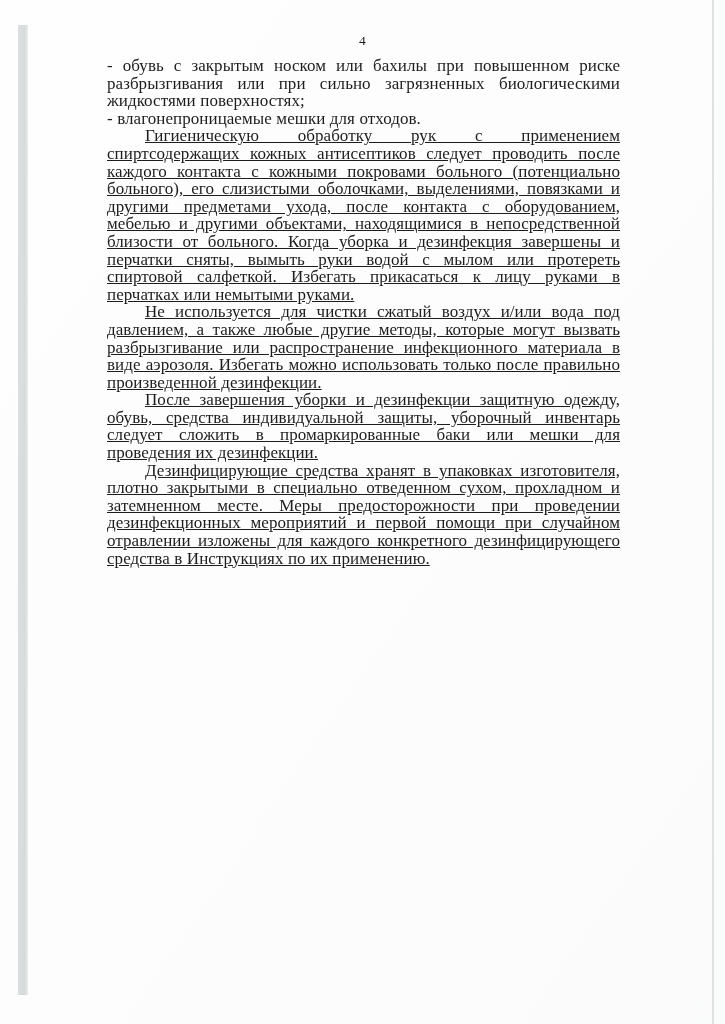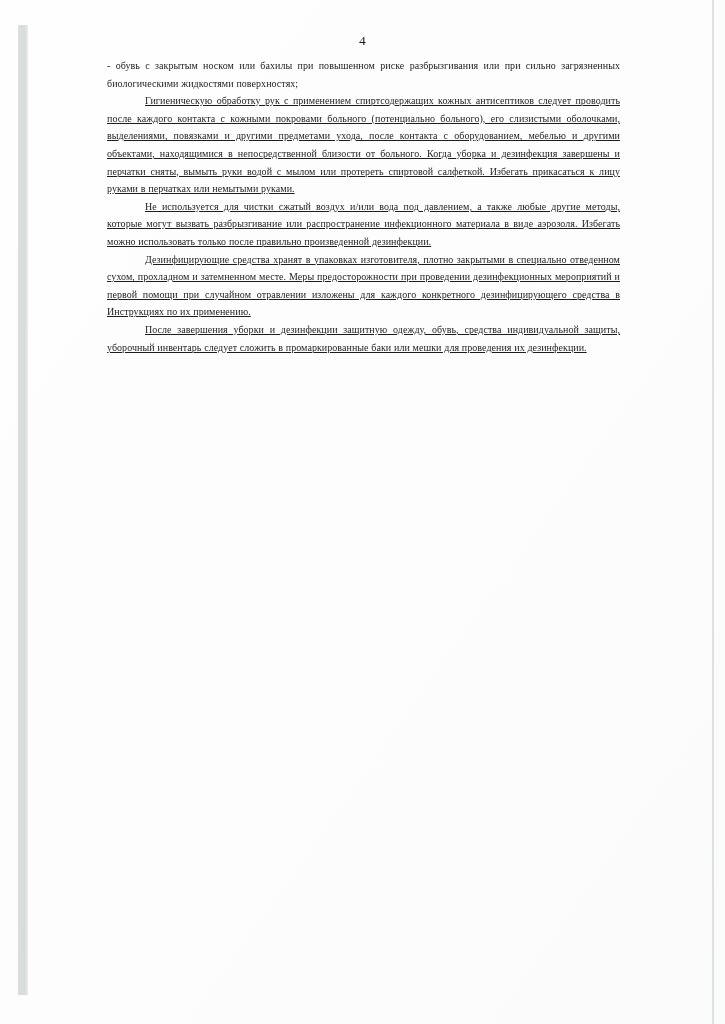--- a/index.html
+++ b/index.html
@@ -82,21 +82,21 @@
 
   .text-column {
     position: absolute;
     left: 107px;
     top: 57px;
     width: 513px;
   }
 
   .para {
     margin: 0;
-    font-size: 10px;
+    font-size: 17px;
     line-height: 17.6px;
     text-align: justify;
     text-justify: inter-word;
     letter-spacing: 0.05px;
     word-spacing: 0.2px;
     hyphens: none;
   }
 
   .para.indent {
     text-indent: 38px;
@@ -117,23 +117,24 @@
   <div class="scan-strip"></div>
   <div class="scan-edge-right"></div>
   <div class="scan-edge-right-2"></div>
 
   <div class="page-number"><span>4</span></div>
 
   <div class="text-column">
 
     <p class="para bullets">- обувь с закрытым носком или бахилы при повышенном риске разбрызгивания или при сильно загрязненных биологическими жидкостями поверхностях;</p>
 
+    <p class="para bullets">- влагонепроницаемые мешки для отходов.</p>
 
     <p class="para indent">Гигиеническую обработку рук с применением спиртсодержащих кожных антисептиков следует проводить после каждого контакта с кожными покровами больного (потенциально больного), его слизистыми оболочками, выделениями, повязками и другими предметами ухода, после контакта с оборудованием, мебелью и другими объектами, находящимися в непосредственной близости от больного. Когда уборка и дезинфекция завершены и перчатки сняты, вымыть руки водой с мылом или протереть спиртовой салфеткой. Избегать прикасаться к лицу руками в перчатках или немытыми руками.</p>
 
     <p class="para indent">Не используется для чистки сжатый воздух и/или вода под давлением, а также любые другие методы, которые могут вызвать разбрызгивание или распространение инфекционного материала в виде аэрозоля. Избегать можно использовать только после правильно произведенной дезинфекции.</p>
 
+    <p class="para indent">После завершения уборки и дезинфекции защитную одежду, обувь, средства индивидуальной защиты, уборочный инвентарь следует сложить в промаркированные баки или мешки для проведения их дезинфекции.</p>
+
     <p class="para indent">Дезинфицирующие средства хранят в упаковках изготовителя, плотно закрытыми в специально отведенном сухом, прохладном и затемненном месте. Меры предосторожности при проведении дезинфекционных мероприятий и первой помощи при случайном отравлении изложены для каждого конкретного дезинфицирующего средства в Инструкциях по их применению.</p>
-
-    <p class="para indent">После завершения уборки и дезинфекции защитную одежду, обувь, средства индивидуальной защиты, уборочный инвентарь следует сложить в промаркированные баки или мешки для проведения их дезинфекции.</p>
 
   </div>
 </div>
 
 </body></html>

